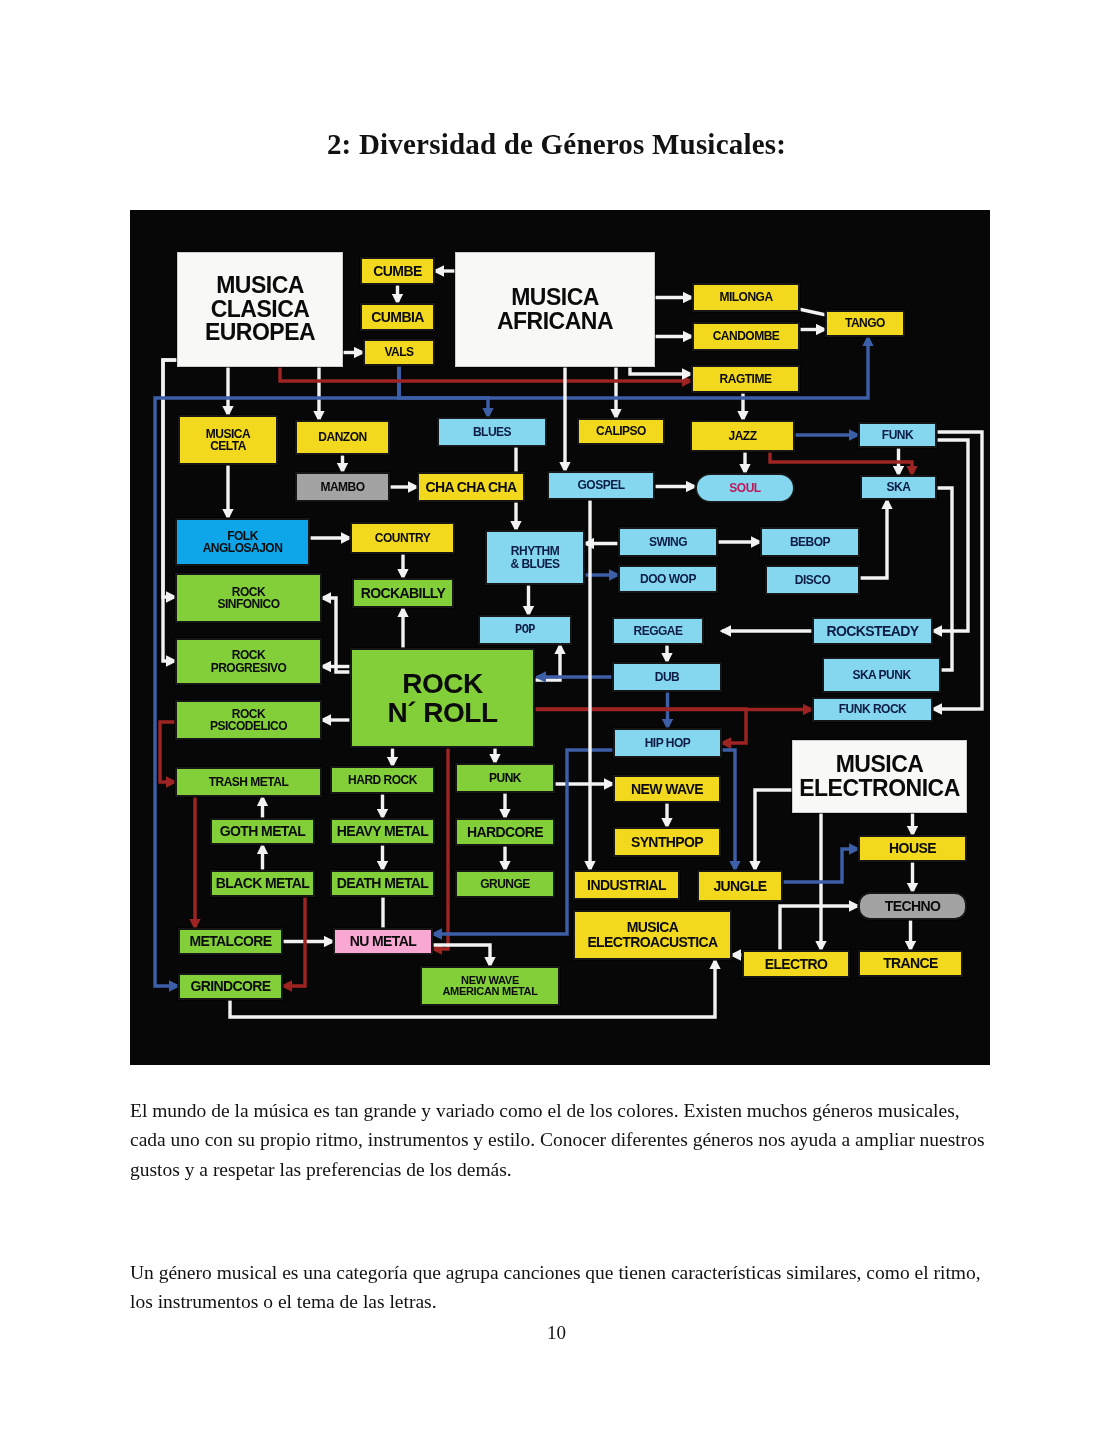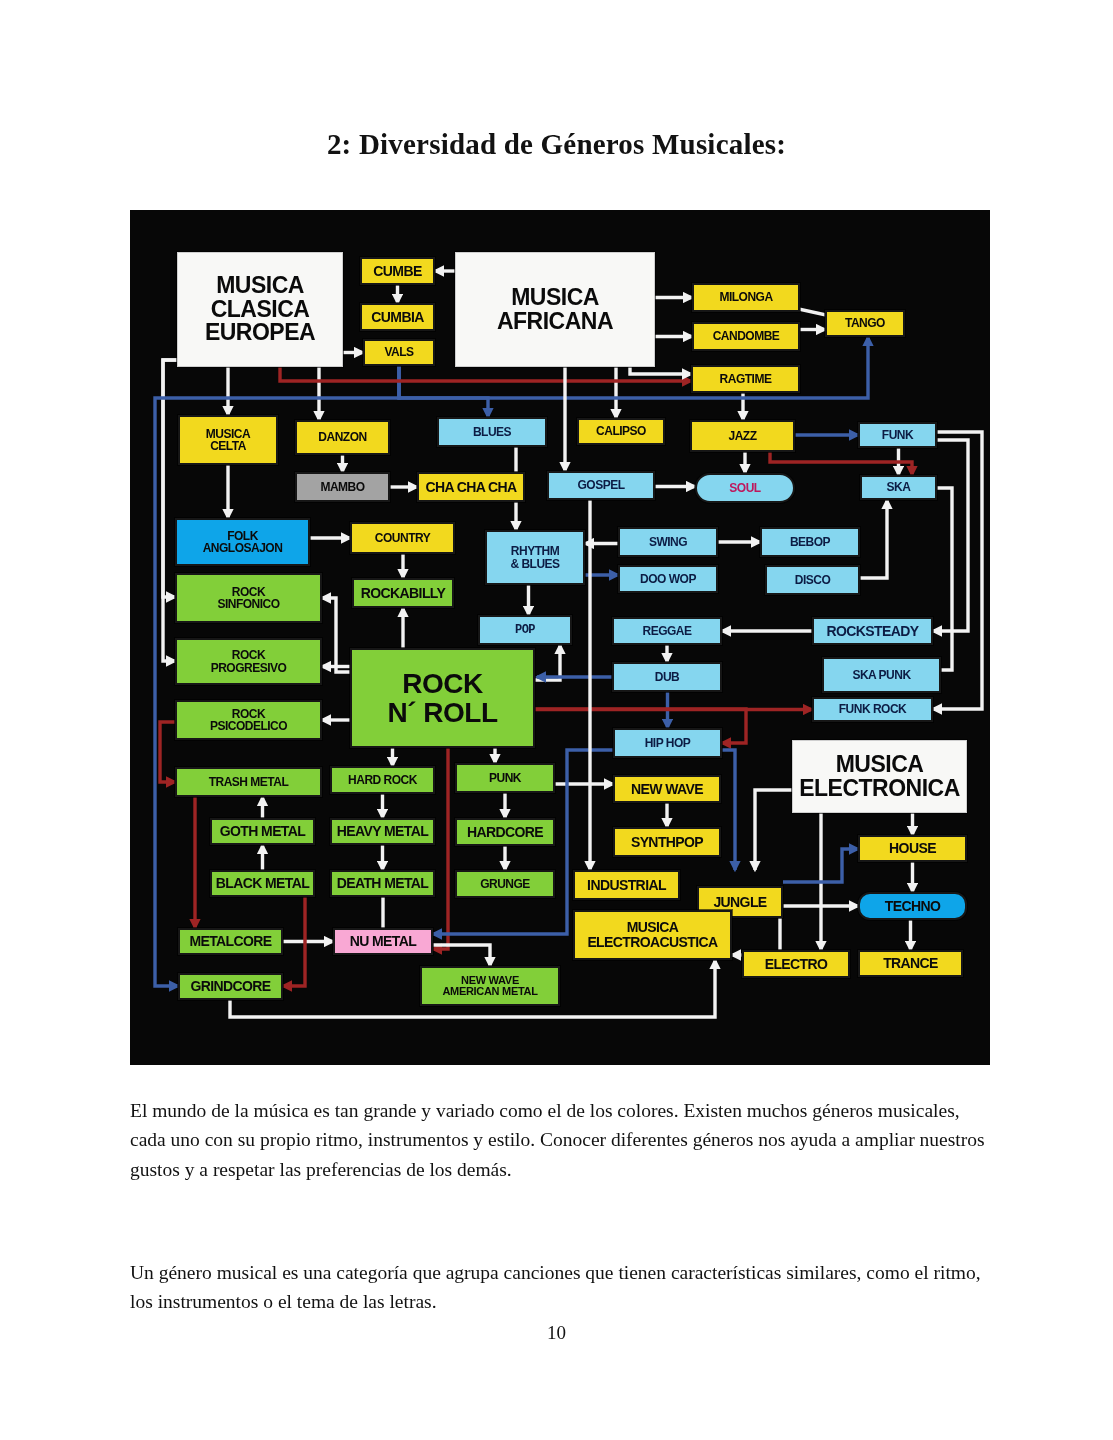--- a/index.html
+++ b/index.html
@@ -152,21 +152,21 @@
       <div class="node c-cyan sz-m" style="left: 355px; top: 320px; width: 100px; height: 55px; background: rgb(133, 214, 239); color: rgb(12, 28, 68);">RHYTHM
 &amp; BLUES</div>
       <div class="node c-cyan sz-m" style="left: 488px; top: 317px; width: 100px; height: 30px; background: rgb(133, 214, 239); color: rgb(12, 28, 68);">SWING</div>
       <div class="node c-cyan sz-m" style="left: 630px; top: 317px; width: 100px; height: 30px; background: rgb(133, 214, 239); color: rgb(12, 28, 68);">BEBOP</div>
       <div class="node c-green sz-m" style="left: 45px; top: 363px; width: 147px; height: 50px; background: rgb(130, 207, 57); color: rgb(11, 11, 11);">ROCK
 SINFONICO</div>
       <div class="node c-green sz-s" style="left: 222px; top: 368px; width: 102px; height: 30px; background: rgb(130, 207, 57); color: rgb(11, 11, 11);">ROCKABILLY</div>
       <div class="node c-cyan sz-m" style="left: 488px; top: 355px; width: 100px; height: 28px; background: rgb(133, 214, 239); color: rgb(12, 28, 68);">DOO WOP</div>
       <div class="node c-cyan sz-m" style="left: 635px; top: 355px; width: 95px; height: 30px; background: rgb(133, 214, 239); color: rgb(12, 28, 68);">DISCO</div>
       <div class="node c-cyan sz-m" style="left: 348px; top: 405px; width: 94px; height: 30px; background: rgb(133, 214, 239); color: rgb(12, 28, 68); font-family: Liberation Mono, monospace;">POP</div>
-      <div class="node c-cyan sz-m" style="left: 482px; top: 407px; width: 110px; height: 28px; background: rgb(133, 214, 239); color: rgb(12, 28, 68);">REGGAE</div>
+      <div class="node c-cyan sz-m" style="left: 482px; top: 407px; width: 92px; height: 28px; background: rgb(133, 214, 239); color: rgb(12, 28, 68);">REGGAE</div>
       <div class="node c-cyan sz-s" style="left: 682px; top: 407px; width: 121px; height: 28px; background: rgb(133, 214, 239); color: rgb(12, 28, 68);">ROCKSTEADY</div>
       <div class="node c-green sz-m" style="left: 45px; top: 428px; width: 147px; height: 47px; background: rgb(130, 207, 57); color: rgb(11, 11, 11);">ROCK
 PROGRESIVO</div>
       <div class="node c-green sz-xxl" style="left: 220px; top: 438px; width: 185px; height: 100px; background: rgb(130, 207, 57); color: rgb(11, 11, 11);">ROCK
 N´ ROLL</div>
       <div class="node c-cyan sz-m" style="left: 482px; top: 452px; width: 110px; height: 30px; background: rgb(133, 214, 239); color: rgb(12, 28, 68);">DUB</div>
       <div class="node c-cyan sz-m" style="left: 683px; top: 447px; width: 119px; height: 36px; background: rgb(133, 214, 239); color: rgb(12, 28, 68); margin-left: 9px;">SKA PUNK</div>
       <div class="node c-cyan sz-m" style="left: 682px; top: 487px; width: 121px; height: 25px; background: rgb(133, 214, 239); color: rgb(12, 28, 68);">FUNK ROCK</div>
       <div class="node c-green sz-m" style="left: 45px; top: 490px; width: 147px; height: 40px; background: rgb(130, 207, 57); color: rgb(11, 11, 11);">ROCK
 PSICODELICO</div>
@@ -179,22 +179,22 @@
       <div class="node c-yellow sz-s" style="left: 483px; top: 565px; width: 108px; height: 28px; background: rgb(242, 217, 30); color: rgb(11, 11, 11);">NEW WAVE</div>
       <div class="node c-green sz-s" style="left: 80px; top: 608px; width: 105px; height: 27px; background: rgb(130, 207, 57); color: rgb(11, 11, 11);">GOTH METAL</div>
       <div class="node c-green sz-s" style="left: 200px; top: 608px; width: 105px; height: 27px; background: rgb(130, 207, 57); color: rgb(11, 11, 11);">HEAVY METAL</div>
       <div class="node c-green sz-s" style="left: 325px; top: 608px; width: 100px; height: 28px; background: rgb(130, 207, 57); color: rgb(11, 11, 11);">HARDCORE</div>
       <div class="node c-yellow sz-s" style="left: 483px; top: 617px; width: 108px; height: 30px; background: rgb(242, 217, 30); color: rgb(11, 11, 11);">SYNTHPOP</div>
       <div class="node c-yellow sz-s" style="left: 728px; top: 625px; width: 109px; height: 27px; background: rgb(242, 217, 30); color: rgb(11, 11, 11);">HOUSE</div>
       <div class="node c-green sz-s" style="left: 80px; top: 660px; width: 105px; height: 27px; background: rgb(130, 207, 57); color: rgb(11, 11, 11);">BLACK METAL</div>
       <div class="node c-green sz-s" style="left: 200px; top: 660px; width: 105px; height: 27px; background: rgb(130, 207, 57); color: rgb(11, 11, 11);">DEATH METAL</div>
       <div class="node c-green sz-m" style="left: 325px; top: 660px; width: 100px; height: 28px; background: rgb(130, 207, 57); color: rgb(11, 11, 11);">GRUNGE</div>
       <div class="node c-yellow sz-s" style="left: 443px; top: 660px; width: 107px; height: 30px; background: rgb(242, 217, 30); color: rgb(11, 11, 11);">INDUSTRIAL</div>
-      <div class="node c-yellow sz-s" style="left: 567px; top: 660px; width: 86px; height: 32px; background: rgb(242, 217, 30); color: rgb(11, 11, 11); margin-top: 16px;">JUNGLE</div>
-      <div class="node c-yellow sz-s" style="left: 728px; top: 682px; width: 109px; height: 28px; background: #0ea5e9; color: rgb(11, 11, 11); border-radius: 12px;">TECHNO</div>
+      <div class="node c-yellow sz-s" style="left: 567px; top: 660px; width: 86px; height: 32px; background: rgb(242, 217, 30); color: rgb(11, 11, 11);">JUNGLE</div>
+      <div class="node c-yellow sz-s" style="left: 728px; top: 682px; width: 109px; height: 28px; background: #a3a3a3; color: rgb(11, 11, 11); border-radius: 12px;">TECHNO</div>
       <div class="node c-yellow sz-s" style="left: 443px; top: 700px; width: 159px; height: 50px; background: rgb(242, 217, 30); color: rgb(11, 11, 11);">MUSICA
 ELECTROACUSTICA</div>
       <div class="node c-green sz-s" style="left: 48px; top: 718px; width: 105px; height: 27px; background: rgb(130, 207, 57); color: rgb(11, 11, 11);">METALCORE</div>
       <div class="node c-green sz-s" style="left: 203px; top: 718px; width: 100px; height: 27px; background: #f9a8d4; color: rgb(11, 11, 11);">NU METAL</div>
       <div class="node c-yellow sz-s" style="left: 612px; top: 740px; width: 108px; height: 28px; background: rgb(242, 217, 30); color: rgb(11, 11, 11);">ELECTRO</div>
       <div class="node c-yellow sz-s" style="left: 728px; top: 740px; width: 105px; height: 27px; background: rgb(242, 217, 30); color: rgb(11, 11, 11);">TRANCE</div>
       <div class="node c-green sz-s" style="left: 48px; top: 763px; width: 105px; height: 27px; background: rgb(130, 207, 57); color: rgb(11, 11, 11);">GRINDCORE</div>
       <div class="node c-green sz-xs" style="left: 290px; top: 756px; width: 140px; height: 40px; background: rgb(130, 207, 57); color: rgb(11, 11, 11);">NEW WAVE
 AMERICAN METAL</div>
     </div>

